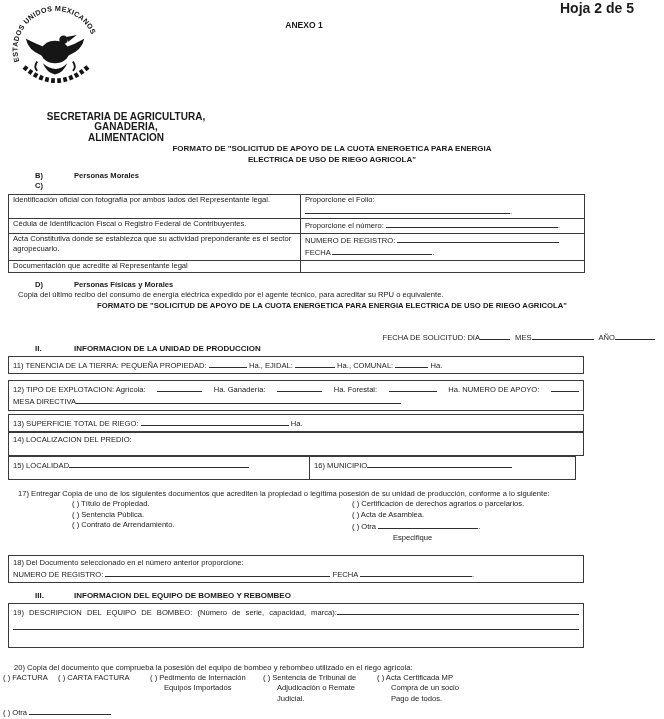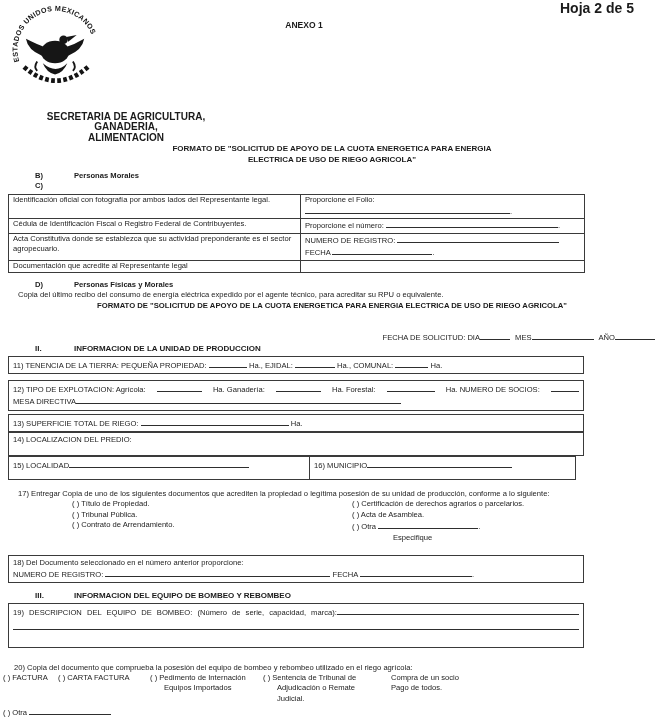--- a/index.html
+++ b/index.html
@@ -182,21 +182,21 @@
     </div>
 
     <div class="fbox b12">
       <div class="l1">
         <span>12) TIPO DE EXPLOTACION: Agrícola:</span>
         <span class="bl" style="width:45px"></span>
         <span>Ha. Ganadería:</span>
         <span class="bl" style="width:45px"></span>
         <span>Ha. Forestal:</span>
         <span class="bl" style="width:48px"></span>
-        <span>Ha. NUMERO DE SOCIOS:</span>
+        <span>Ha. NUMERO DE APOYO:</span>
         <span class="bl" style="width:28px"></span>
       </div>
       <div>
         <span>MESA DIRECTIVA</span><span class="bl" style="width:325px"></span>
       </div>
     </div>
 
     <div class="fbox b13">
       <span>13) SUPERFICIE TOTAL DE RIEGO:</span>
       <span class="bl" style="width:148px"></span>
@@ -216,21 +216,21 @@
       </div>
     </div>
 
     <div class="s17">
       <div class="intro">17) Entregar Copia de uno de los siguientes documentos que acrediten la propiedad o legítima posesión de su unidad de producción, conforme a lo siguiente:</div>
       <div class="cb-row">
         <span class="cl">( ) Título de Propiedad.</span>
         <span>( ) Certificación de derechos agrarios o parcelarios.</span>
       </div>
       <div class="cb-row">
-        <span class="cl">( ) Tribunal Pública.</span>
+        <span class="cl">( ) Sentencia Pública.</span>
         <span>( ) Acta de Asamblea.</span>
       </div>
       <div class="cb-row">
         <span class="cl">( ) Contrato de Arrendamiento.</span>
         <span>
           <span>( ) Otra</span>
           <span class="bl" style="width:100px"></span><span>.</span>
         </span>
       </div>
       <div class="specify17">Especifique</div>
@@ -267,20 +267,21 @@
         <div class="c3">
           <div>( ) Pedimento de Internación</div>
           <div class="sub">Equipos Importados</div>
         </div>
         <div class="c4">
           <div>( ) Sentencia de Tribunal de</div>
           <div class="sub">Adjudicación o Remate</div>
           <div class="sub">Judicial.</div>
         </div>
         <div class="c5">
+          <div>( ) Acta Certificada MP</div>
           <div class="sub">Compra de un socio</div>
           <div class="sub">Pago de todos.</div>
         </div>
       </div>
       <div class="otra20">
         <span>( ) Otra</span>
         <span class="bl" style="width:82px"></span>
       </div>
       <div class="specify20">(Especifique)</div>
     </div>

